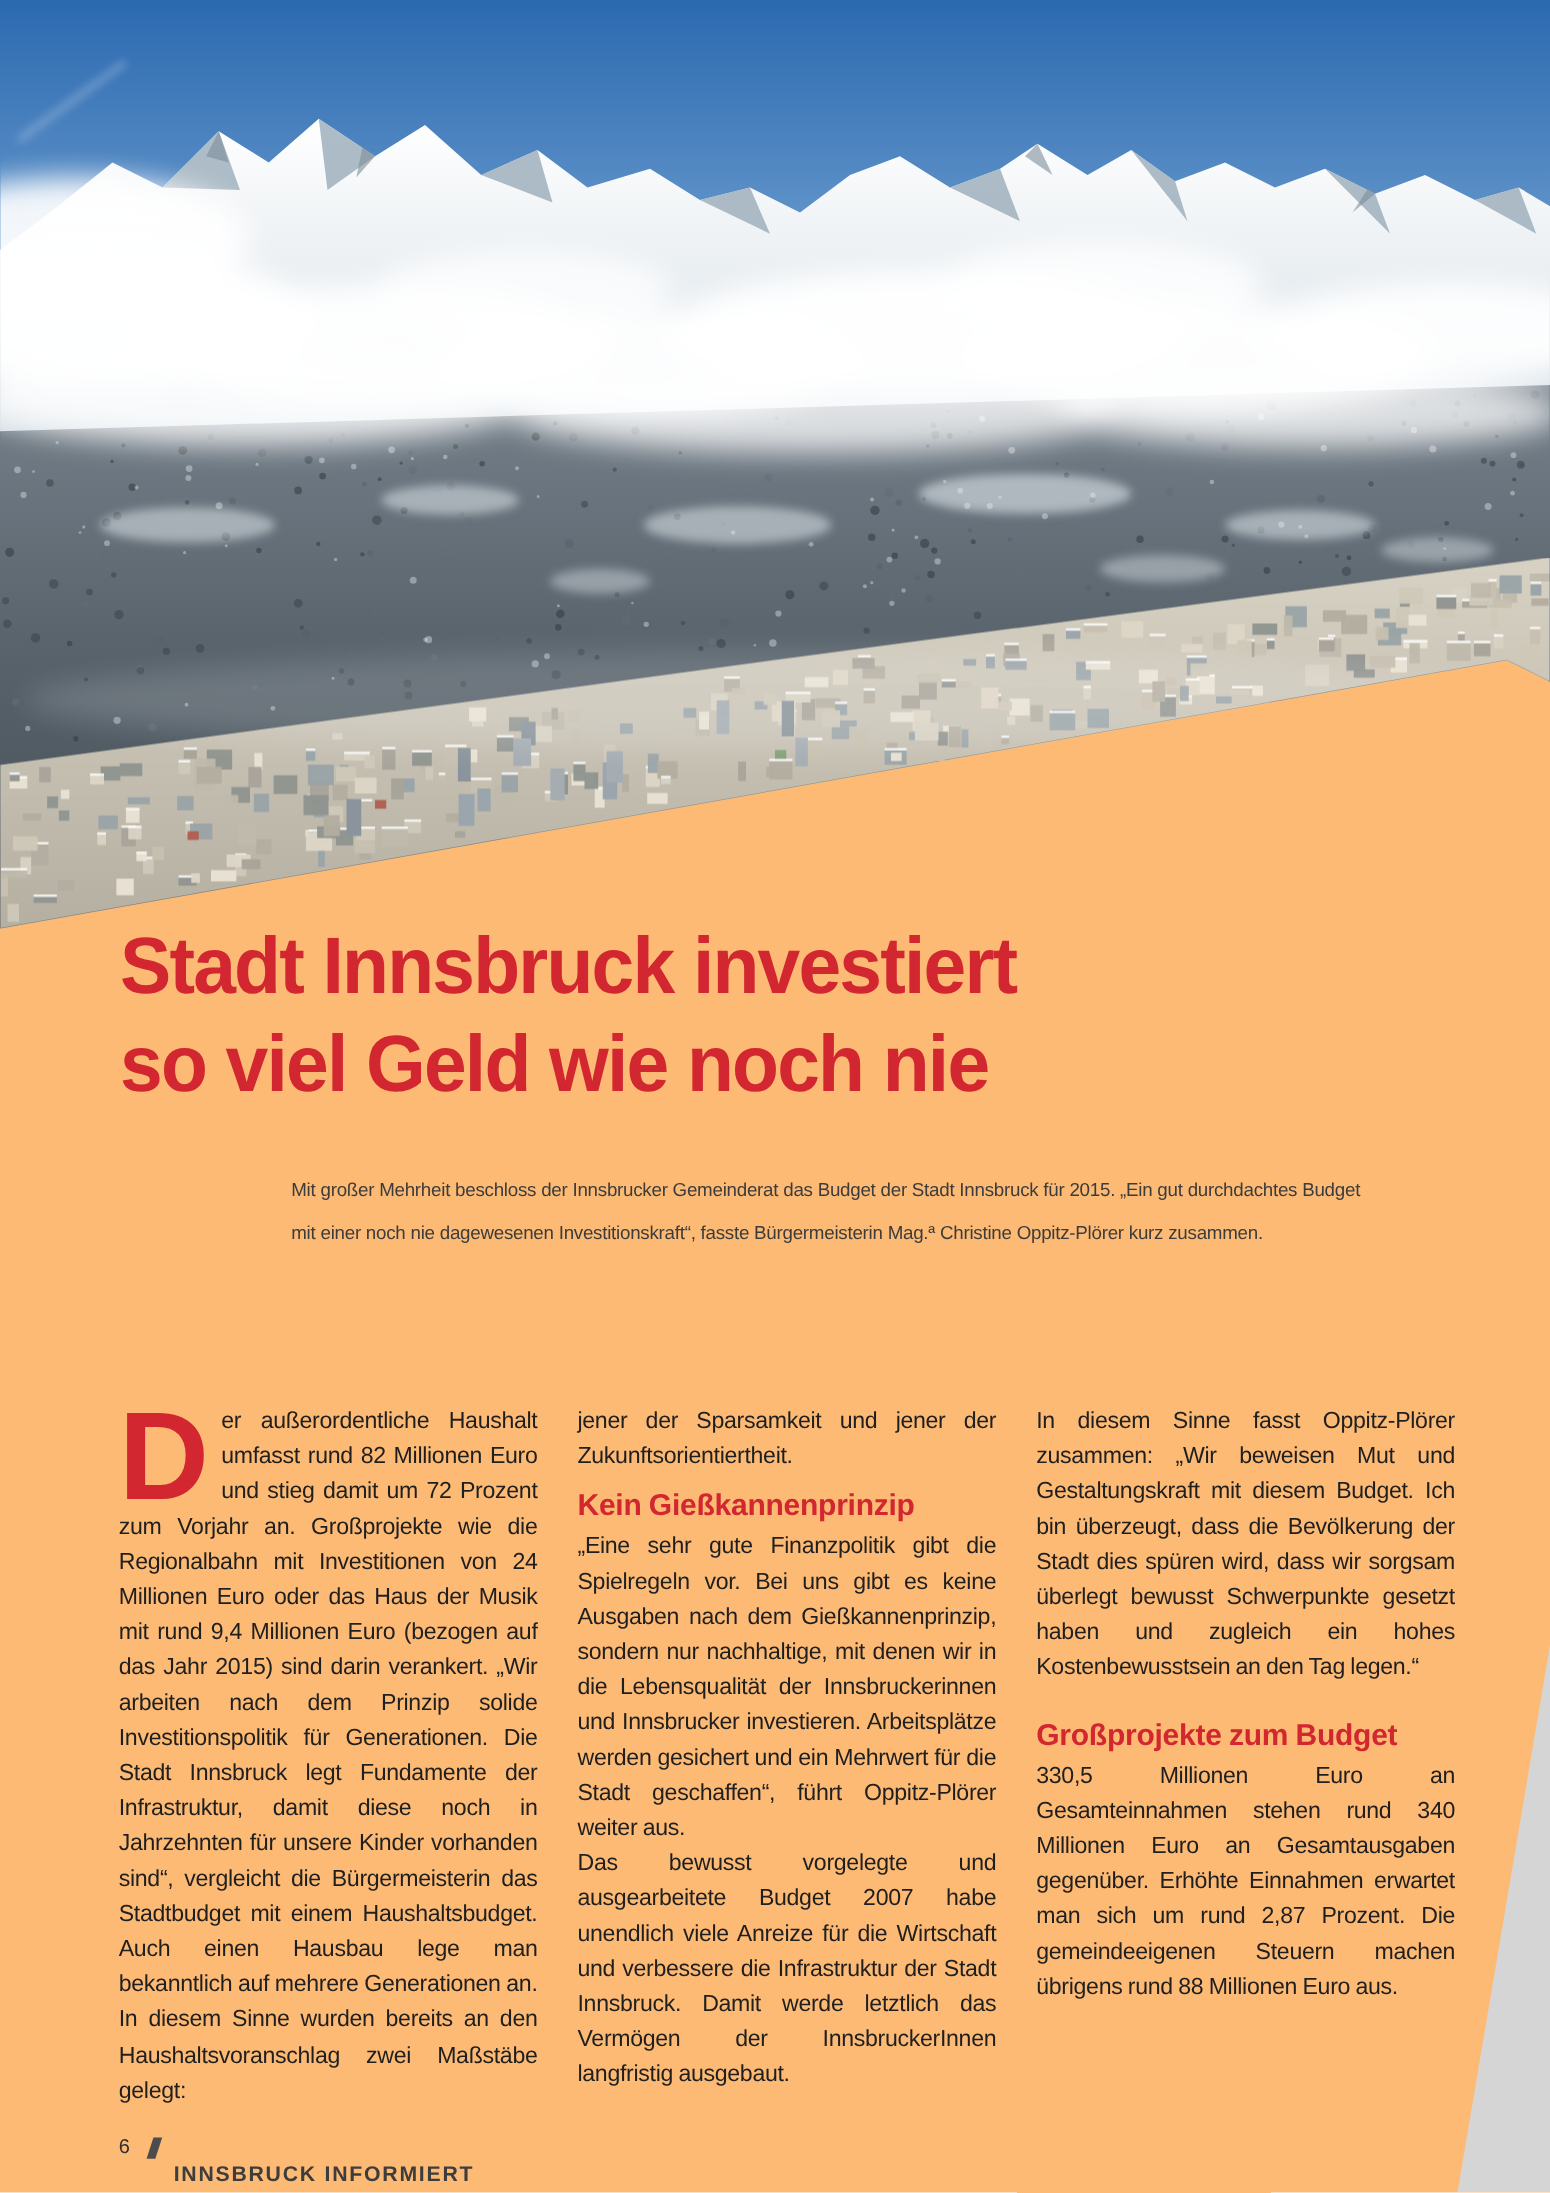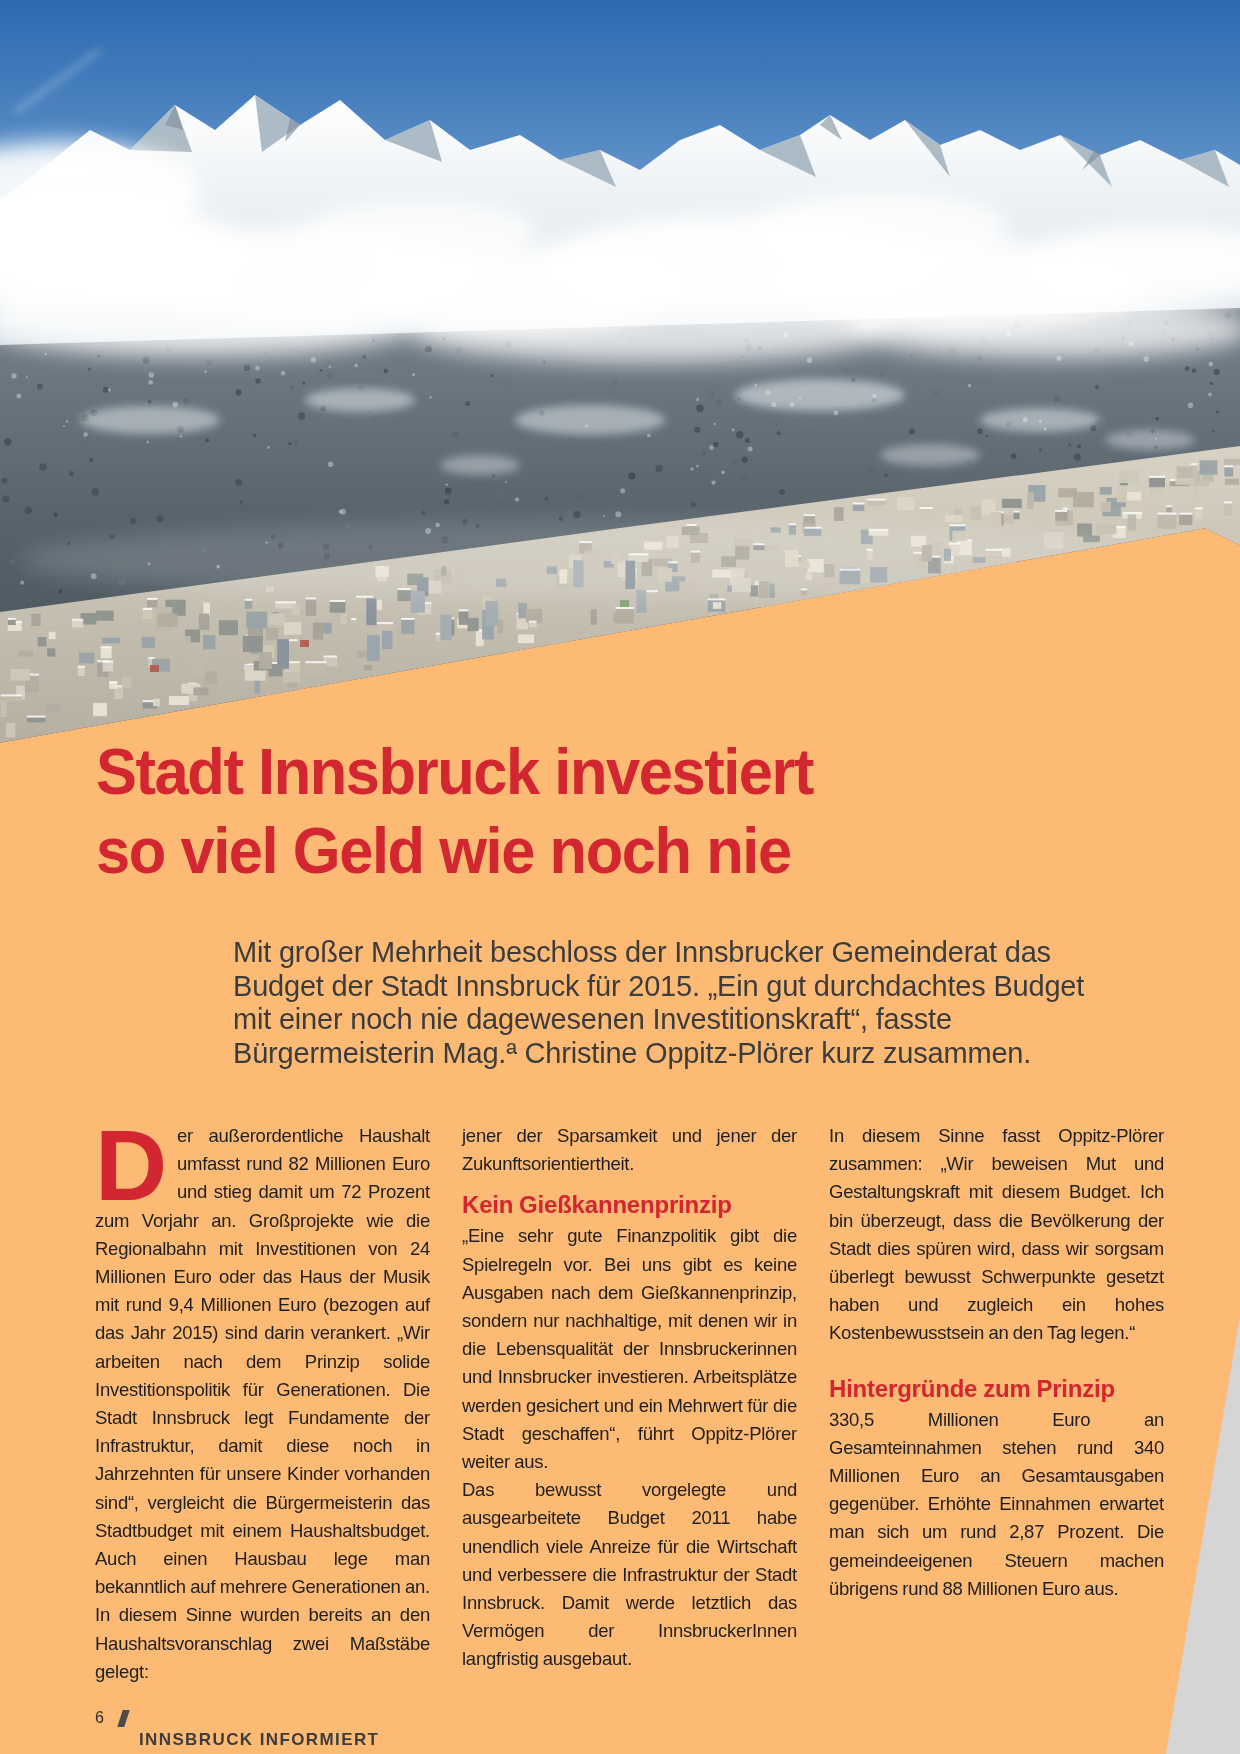--- a/index.html
+++ b/index.html
@@ -16,21 +16,21 @@
   
   .headline{
     position:absolute;left:96px;top:733px;width:1050px;
     color:#d22630;font-weight:bold;font-size:64px;line-height:79px;
     letter-spacing:-1.5px;margin:0;
     transform:scaleX(.96);transform-origin:left top;
   }
   
   .lead{
     position:absolute;left:233px;top:936px;width:872px;
-    color:#3c3c3c;font-size:29px;line-height:33.5px;letter-spacing:-0.2px;
+    color:#3c3c3c;font-size:15px;line-height:33.5px;letter-spacing:-0.2px;
   }
   
   .columns{
     position:absolute;left:95px;top:1122px;width:1069px;
     display:flex;gap:32px;
     color:#1f1f1f;font-size:18.5px;line-height:28.2px;
     letter-spacing:-0.25px;word-spacing:-0.6px;
   }
   .col{width:335px;text-align:justify;}
   .col p{margin:0;}
@@ -785,25 +785,25 @@
   <div class="lead">Mit großer Mehrheit beschloss der Innsbrucker Gemeinderat das Budget der Stadt Innsbruck für 2015. „Ein gut durchdachtes Budget mit einer noch nie dagewesenen Investitionskraft“, fasste Bürgermeisterin Mag.ª Christine Oppitz-Plörer kurz zusammen.</div>
 
   <div class="columns">
     <div class="col">
       <p><span class="dropcap">D</span><span>er außerordentliche Haushalt umfasst rund 82 Millionen Euro und stieg damit um 72 Prozent zum Vorjahr an. Großprojekte wie die Regionalbahn mit Investitionen von 24 Millionen Euro oder das Haus der Musik mit rund 9,4 Millionen Euro (bezogen auf das Jahr 2015) sind darin verankert. „Wir arbeiten nach dem Prinzip solide Investitionspolitik für Generationen. Die Stadt Innsbruck legt Fundamente der Infrastruktur, damit diese noch in Jahrzehnten für unsere Kinder vorhanden sind“, vergleicht die Bürgermeisterin das Stadtbudget mit einem Haushaltsbudget. Auch einen Hausbau lege man bekanntlich auf mehrere Generationen an. In diesem Sinne wurden bereits an den Haushaltsvoranschlag zwei Maßstäbe gelegt:</span></p>
     </div>
     <div class="col">
       <p>jener der Sparsamkeit und jener der Zukunftsorientiertheit.</p>
       <h2 class="subhead">Kein Gießkannenprinzip</h2>
       <p>„Eine sehr gute Finanzpolitik gibt die Spielregeln vor. Bei uns gibt es keine Ausgaben nach dem Gießkannenprinzip, sondern nur nachhaltige, mit denen wir in die Lebensqualität der Innsbruckerinnen und Innsbrucker investieren. Arbeitsplätze werden gesichert und ein Mehrwert für die Stadt geschaffen“, führt Oppitz-Plörer weiter aus.</p>
-      <p>Das bewusst vorgelegte und ausgearbeitete Budget 2011 habe unendlich viele Anreize für die Wirtschaft und verbessere die Infrastruktur der Stadt Innsbruck. Damit werde letztlich das Vermögen der InnsbruckerInnen langfristig ausgebaut.</p>
+      <p>Das bewusst vorgelegte und ausgearbeitete Budget 2007 habe unendlich viele Anreize für die Wirtschaft und verbessere die Infrastruktur der Stadt Innsbruck. Damit werde letztlich das Vermögen der InnsbruckerInnen langfristig ausgebaut.</p>
     </div>
     <div class="col">
       <p>In diesem Sinne fasst Oppitz-Plörer zusammen: „Wir beweisen Mut und Gestaltungskraft mit diesem Budget. Ich bin überzeugt, dass die Bevölkerung der Stadt dies spüren wird, dass wir sorgsam überlegt bewusst Schwerpunkte gesetzt haben und zugleich ein hohes Kostenbewusstsein an den Tag legen.“</p>
-      <h2 class="subhead gap-top">Hintergründe zum Prinzip</h2>
+      <h2 class="subhead gap-top">Großprojekte zum Budget</h2>
       <p>330,5 Millionen Euro an Gesamteinnahmen stehen rund 340 Millionen Euro an Gesamtausgaben gegenüber. Erhöhte Einnahmen erwartet man sich um rund 2,87 Prozent. Die gemeindeeigenen Steuern machen übrigens rund 88 Millionen Euro aus.</p>
     </div>
   </div>
 
   <div class="footer">
     <span class="page-num">6</span>
     <span class="slash"></span>
     <span class="mag-name">INNSBRUCK INFORMIERT</span>
   </div>
 

